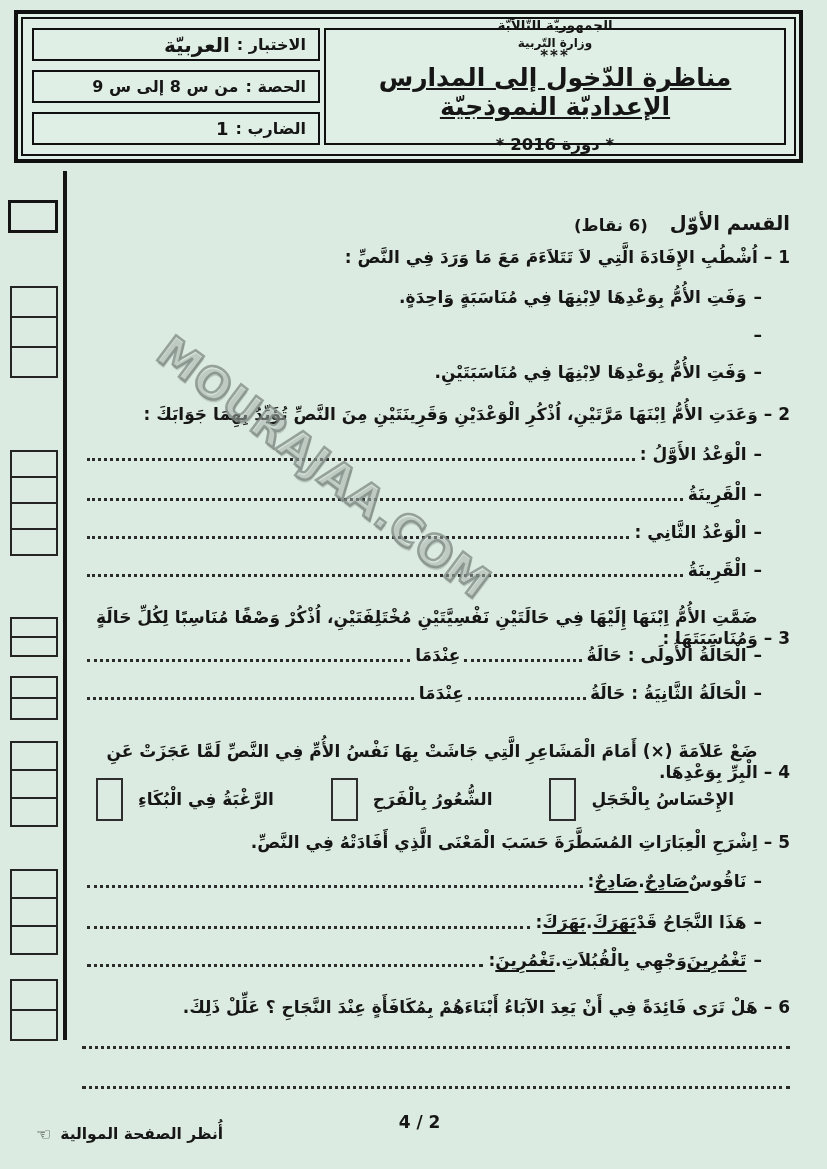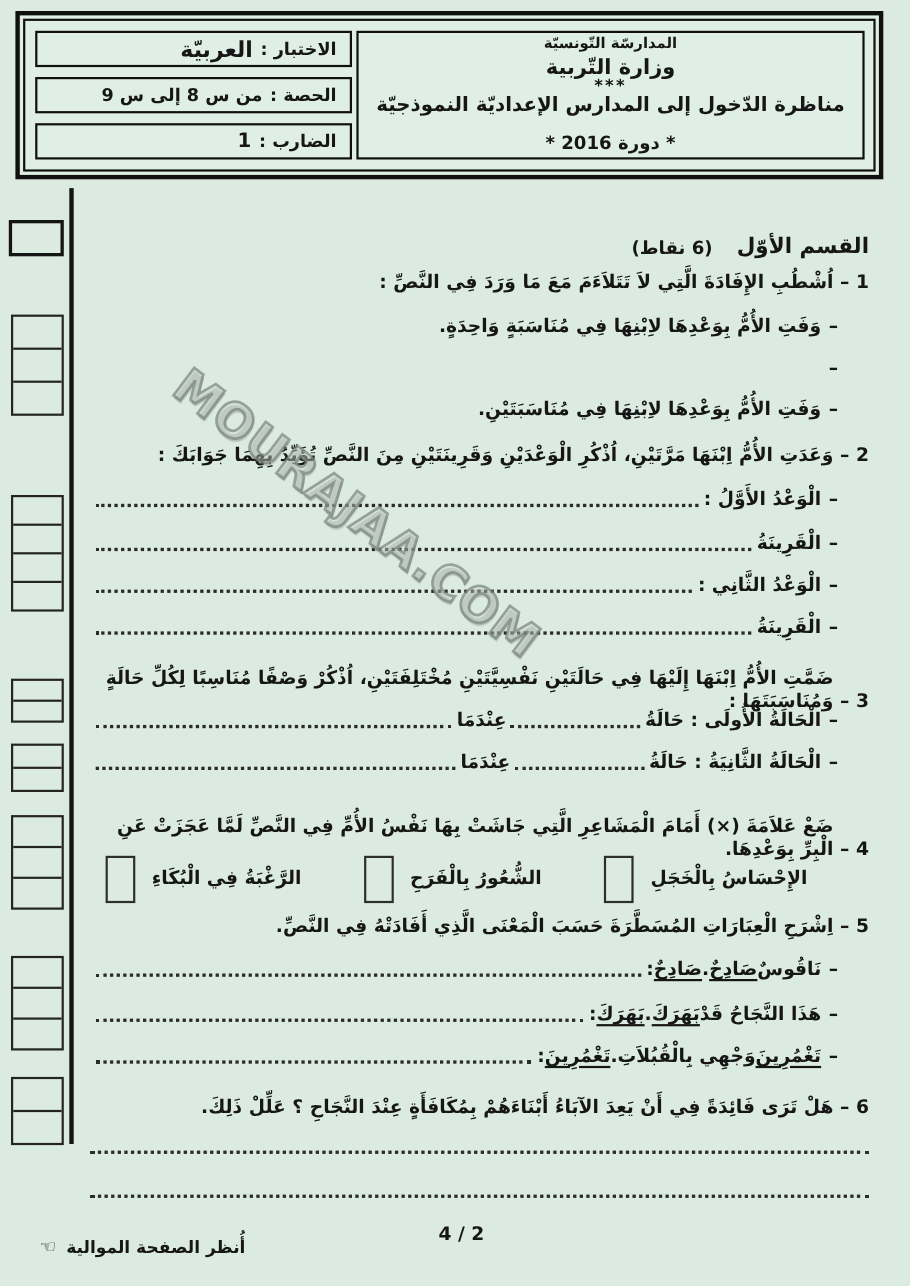--- a/index.html
+++ b/index.html
@@ -16,23 +16,23 @@
   .header-inner{
     width:100%;height:100%;border:2px solid #101010;box-sizing:border-box;position:relative;
   }
   .ministry-box{
     position:absolute;left:301px;right:8px;top:9px;bottom:9px;
     border:2px solid #101010;box-sizing:border-box;
     display:flex;flex-direction:column;align-items:center;justify-content:center;
     direction:rtl;text-align:center;line-height:1.15;
   }
   .rep-line{font-size:13.5px;font-weight:700;}
-  .min-line{font-size:19px;font-weight:700;margin-top:3px;}
+  .min-line{font-size:12px;font-weight:700;margin-top:3px;}
   .stars-line{font-size:15px;font-weight:700;letter-spacing:2px;line-height:.75;}
-  .contest-line{font-size:18px;font-weight:700;margin-top:2px;}
+  .contest-line{font-size:25px;font-weight:700;margin-top:2px;text-decoration:underline;}
   .session-line{font-size:16.5px;font-weight:700;margin-top:14px;}
   .left-stack{
     position:absolute;left:9px;width:288px;top:9px;bottom:9px;
     display:flex;flex-direction:column;gap:9px;
   }
   .info-box{
     flex:1;border:2px solid #101010;box-sizing:border-box;
     direction:rtl;display:flex;align-items:center;gap:7px;
     padding:0 12px;font-weight:700;font-size:16px;
   }
@@ -87,21 +87,21 @@
   }
   .hand{font-size:17px;}
 </style>
 </head>
 <body>
 
 <div class="header-outer">
   <div class="header-inner">
 
     <div class="ministry-box">
-      <div class="rep-line">المدارسّة التّونسيّة</div>
+      <div class="rep-line">الجمهوريّة التّالآبّة</div>
       <div class="min-line">وزارة التّربية</div>
       <div class="stars-line">***</div>
       <div class="contest-line">مناظرة الدّخول إلى المدارس الإعداديّة النموذجيّة</div>
       <div class="session-line">* دورة 2016 *</div>
     </div>
 
     <div class="left-stack">
       <div class="info-box">
         <span>الاختبار :</span>
         <span class="info-value-big">العربيّة</span>

